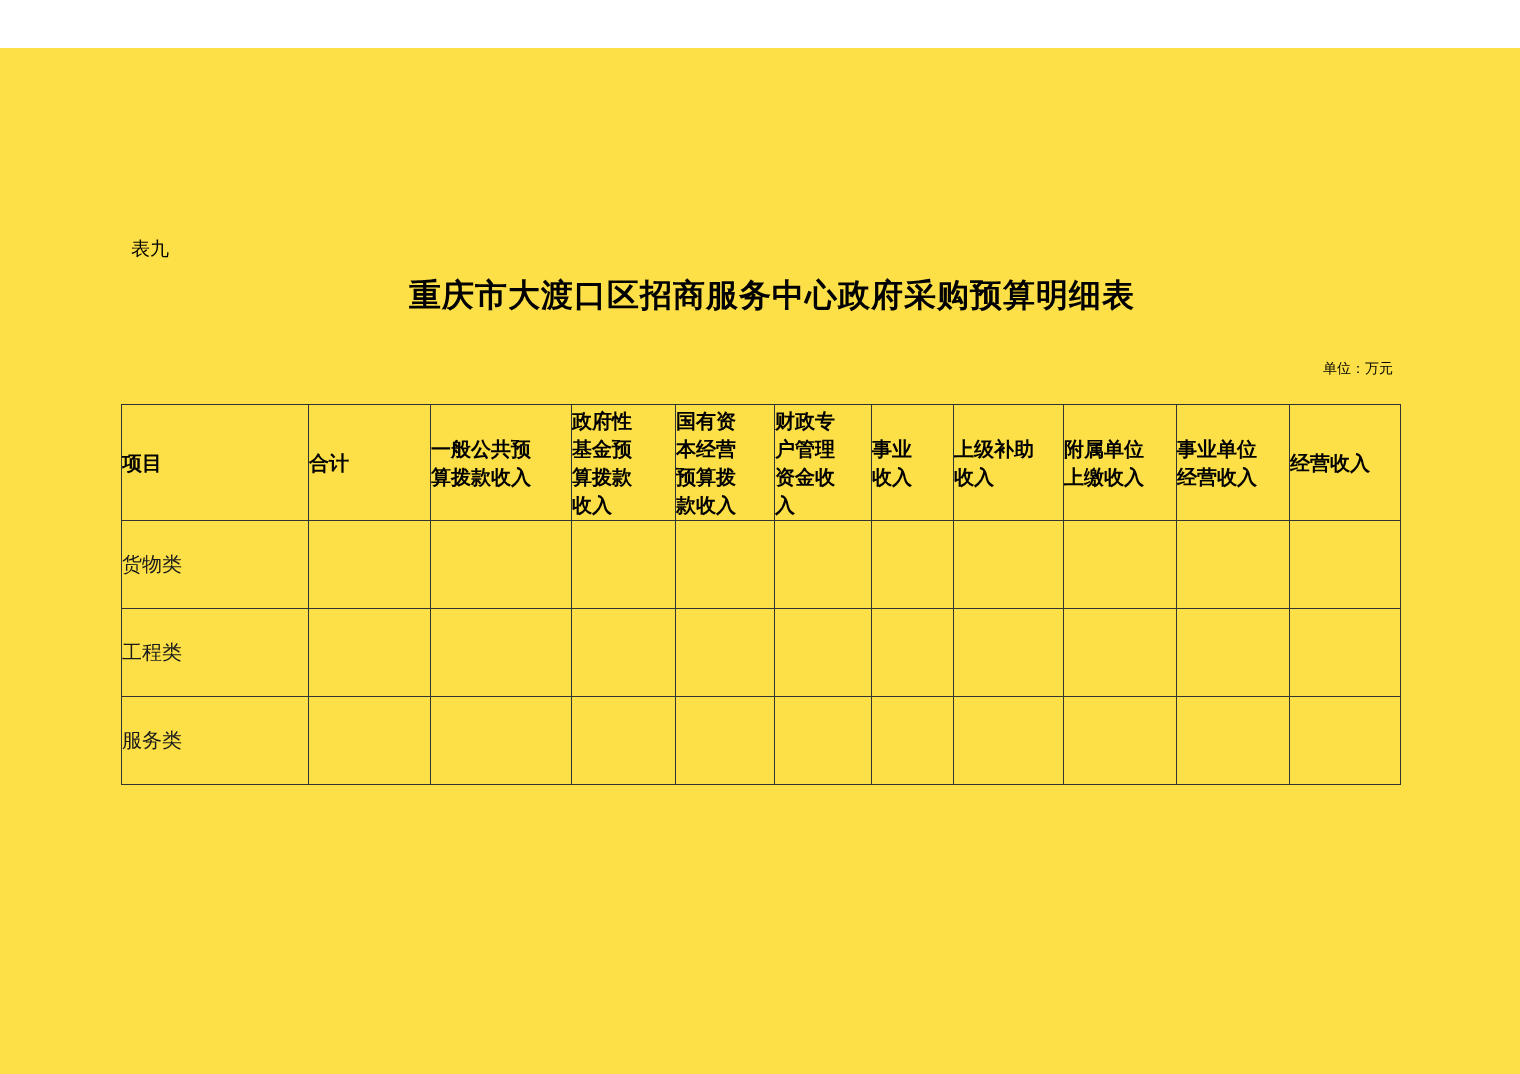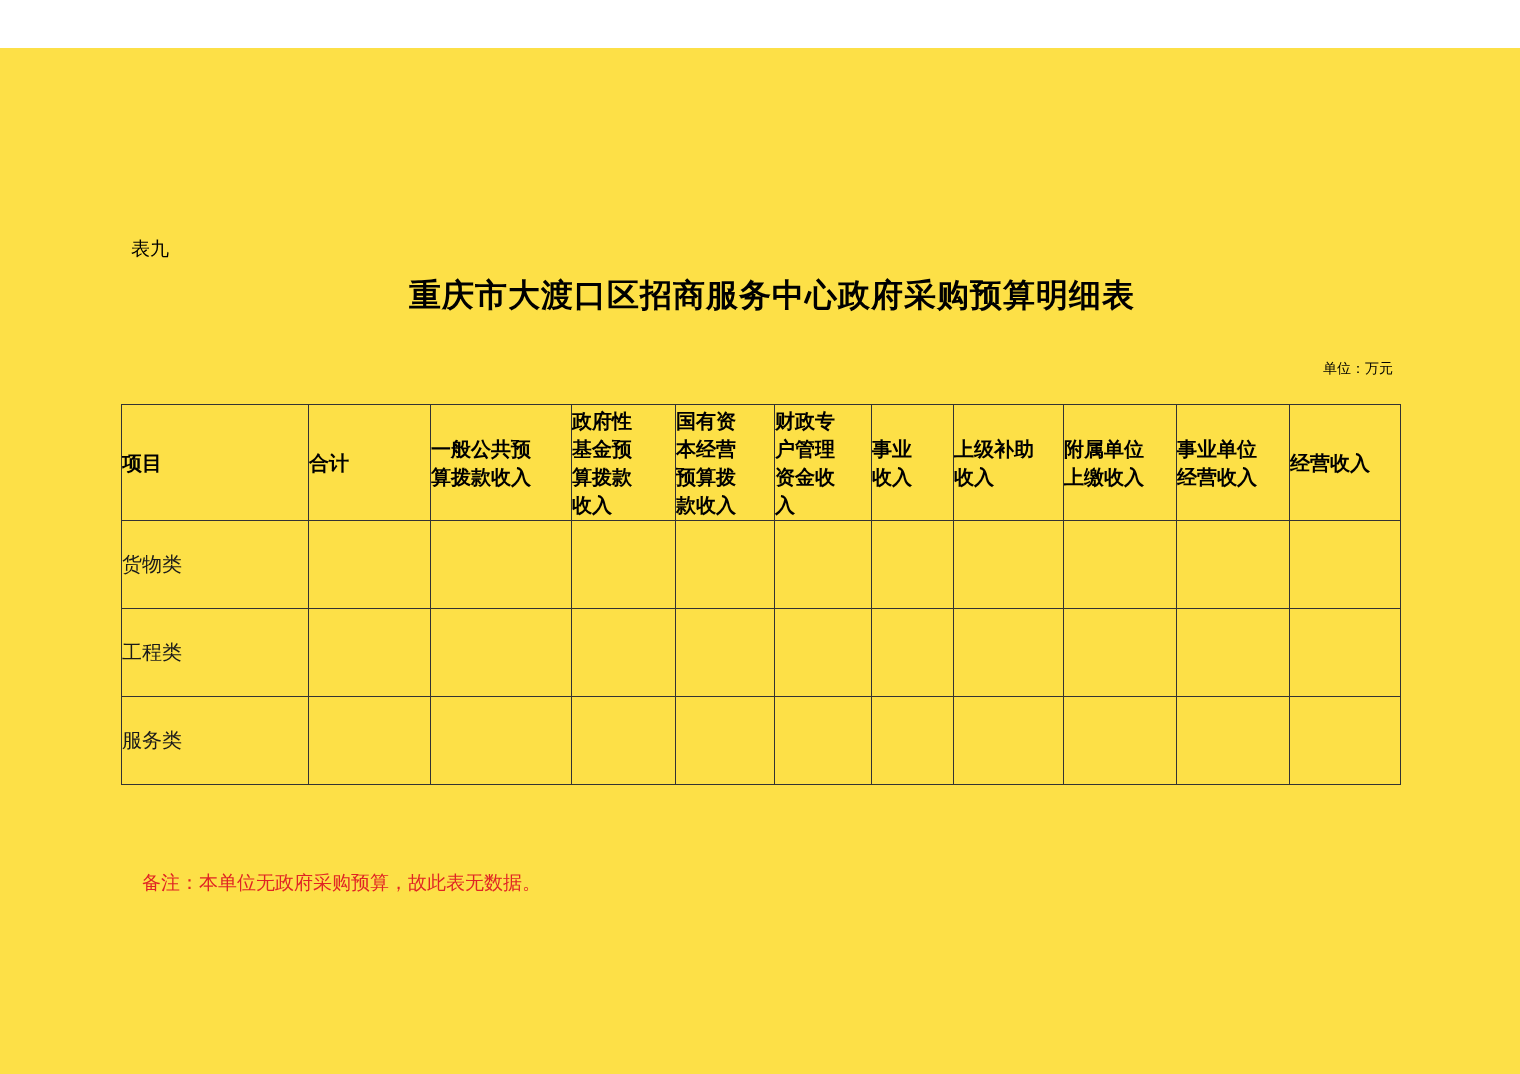--- a/index.html
+++ b/index.html
@@ -176,15 +176,14 @@
         <td></td>
         <td></td>
         <td></td>
         <td></td>
         <td></td>
         <td></td>
       </tr>
     </tbody>
   </table>
 
-  <div class="footnote">备注：本单位无政府采购预算，故此表无数据。</div>
 
 </div>
 
 </body></html>

